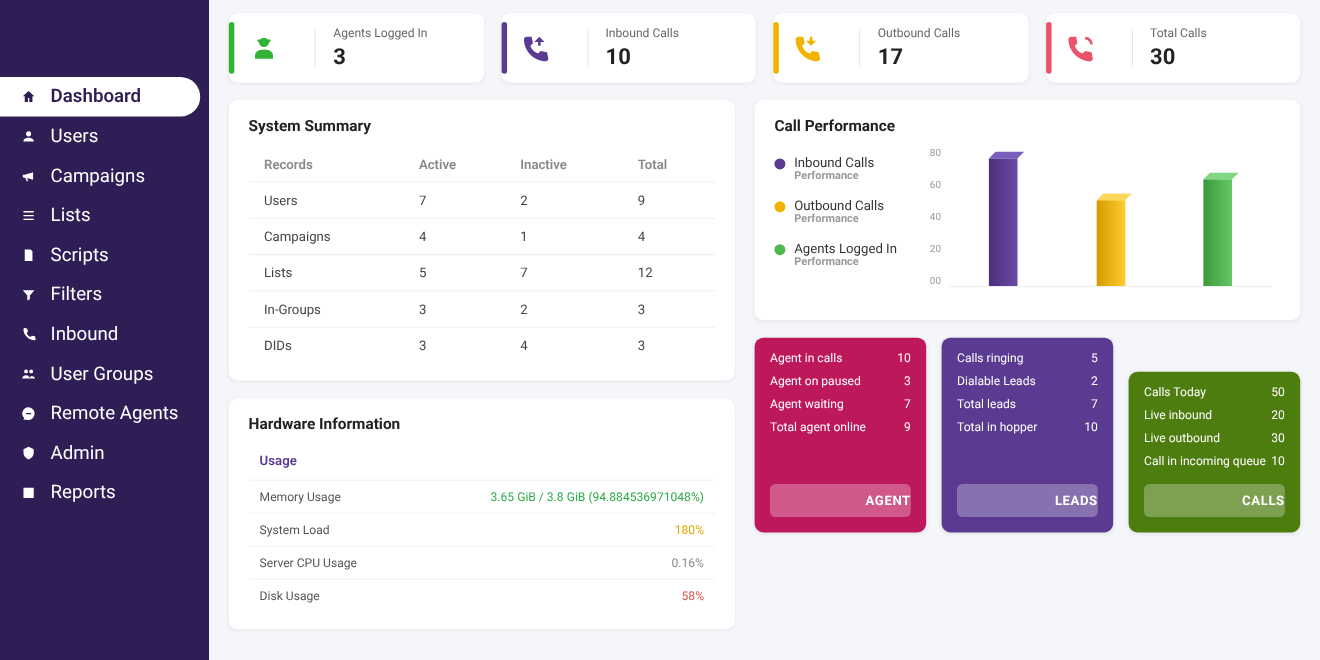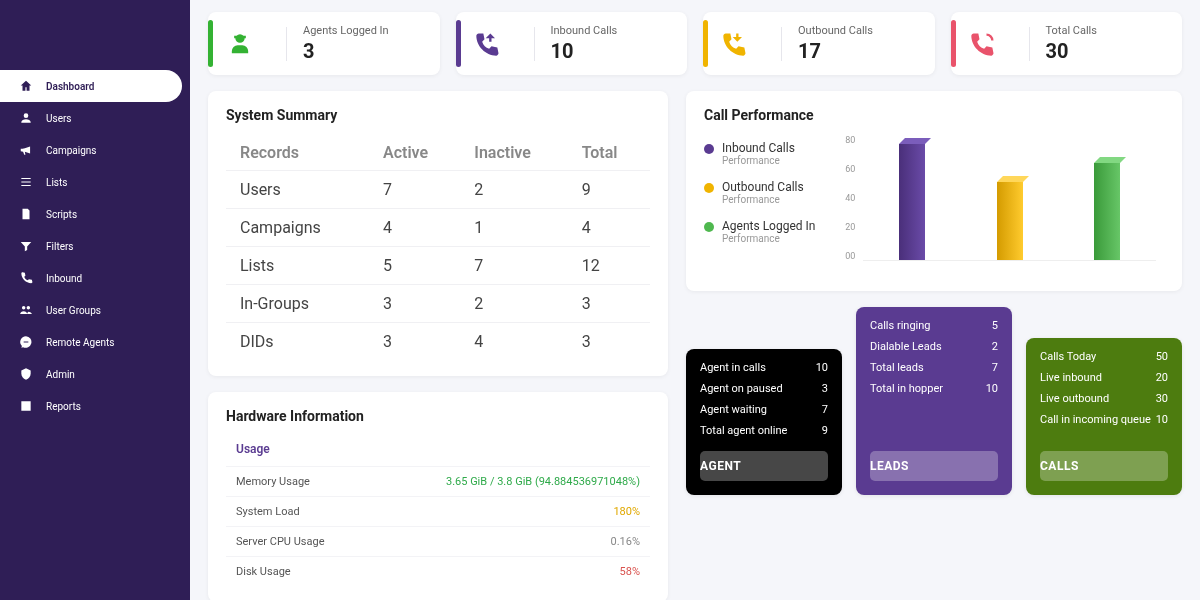--- a/index.html
+++ b/index.html
@@ -24,21 +24,21 @@
   }
   .logo-space {
     height: 30px;
   }
   .nav { padding-top: 30px; }
   .nav-item {
     display: flex;
     align-items: center;
     gap: 12px;
     padding: 8px 18px;
-    font-size: 10px;
+    font-size: 17px;
     color: #fff;
     cursor: pointer;
     border-radius: 0 22px 22px 0;
     margin-right: 8px;
   }
   .nav-item.active {
     background: #fff;
     color: #2f1e56;
     font-weight: 600;
   }
@@ -103,21 +103,21 @@
 
   .card {
     background: #fff;
     border-radius: 8px;
     padding: 16px 18px;
     box-shadow: 0 1px 4px rgba(0,0,0,0.06);
   }
   .card h3 { font-size: 14px; font-weight: 700; color: #222; margin-bottom: 12px; }
 
   
-  table.sumtbl { width: 100%; border-collapse: collapse; font-size: 16px; }
+  table.sumtbl { width: 100%; border-collapse: collapse; font-size: 12px; }
   table.sumtbl th {
     text-align: left; font-weight: 600; color: #888; padding: 8px 10px;
   }
   table.sumtbl td {
     padding: 9px 10px; color: #444; border-top: 1px solid #f0f0f3;
   }
   table.sumtbl th:first-child,
   table.sumtbl td:first-child { padding-left: 14px; }
 
   
@@ -134,21 +134,21 @@
   .hw-val.blue   { color: #2b7de9; }
 
   
   .perf-body { display: flex; gap: 20px; }
   .legend { display: flex; flex-direction: column; gap: 14px; padding-top: 6px; }
   .legend-item { display: flex; align-items: flex-start; gap: 8px; font-size: 12px; }
   .dot { width: 10px; height: 10px; border-radius: 50%; margin-top: 3px; }
   .dot.purple { background: #5a3b91; }
   .dot.yellow { background: #f0b400; }
   .dot.green  { background: #4fb84f; }
-  .legend-item .sub { display: block; font-size: 10px; color: #999; }
+  .legend-item .sub { display: block; font-size: 10px; color: #999; font-weight: bold; }
   .chart-wrap { flex: 1; position: relative; height: 140px; }
   .y-axis {
     position: absolute; left: 0; top: 0; bottom: 14px;
     display: flex; flex-direction: column; justify-content: space-between;
     font-size: 9px; color: #999; text-align: right; width: 20px;
   }
   .bars {
     position: absolute; left: 28px; right: 8px; top: 0; bottom: 14px;
     display: flex; align-items: flex-end; justify-content: space-around;
     border-bottom: 1px solid #eee;
@@ -170,28 +170,28 @@
   .bar3d.yellow::after { background:#ffd75a; }
   .bar3d.green::after  { background:#82d882; }
 
   
   .mini-row { display: flex; gap: 14px; }
   .mini {
     flex: 1; border-radius: 8px; padding: 12px 14px 14px; color: #fff;
     display: flex; flex-direction: column; justify-content: space-between;
     box-shadow: 0 1px 4px rgba(0,0,0,0.08);
   }
-  .mini.green  { background: #000000; margin-top: 42px; }
+  .mini.green  { background: #be185d; }
   .mini.purple { background: #5a3b91; }
   .mini.yellow { background: #4d7c0f; margin-top: 31px; }
   .mini-stats { display: flex; flex-direction: column; gap: 8px; margin-bottom: 14px; }
   .mini-stat { display: flex; justify-content: space-between; font-size: 11px; }
   .mini-btn {
     background: rgba(255,255,255,0.28);
-    text-align: left; padding: 8px 0; border-radius: 5px;
+    text-align: right; padding: 8px 0; border-radius: 5px;
     font-size: 12px; font-weight: 700; letter-spacing: 0.5px;
   }
 </style>
 </head>
 <body>
 
 <div class="app">
 
   <aside class="sidebar">
     <div class="logo-space"></div>

